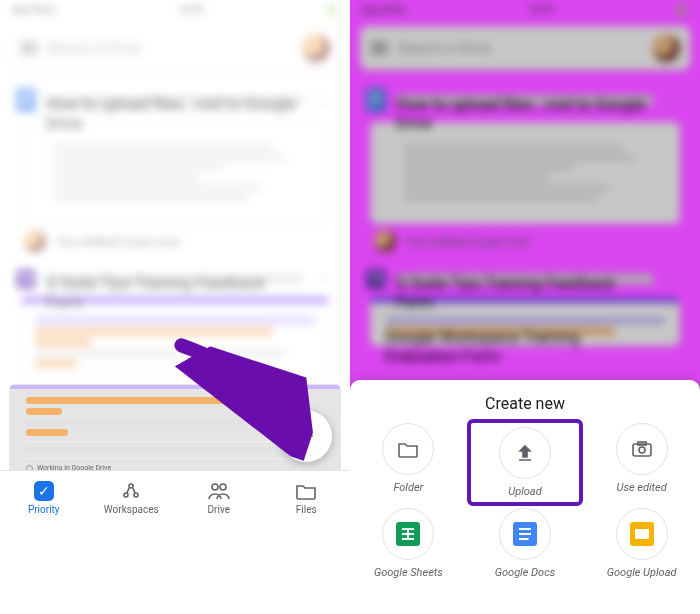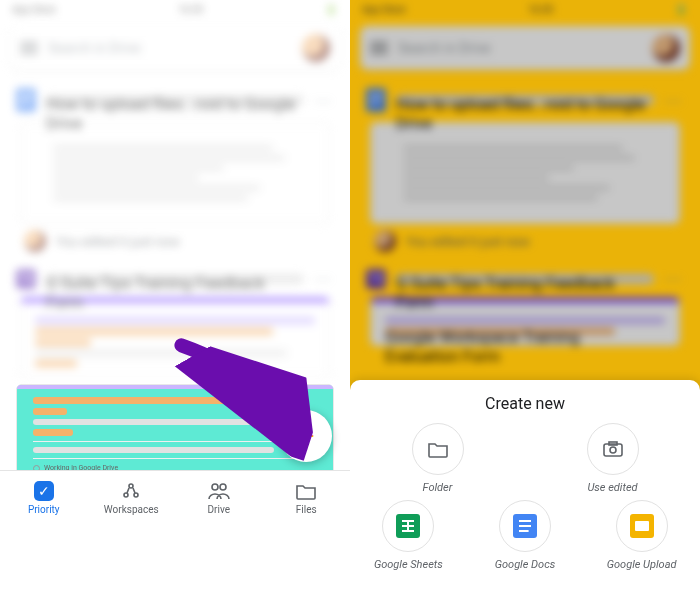--- a/index.html
+++ b/index.html
@@ -1,19 +1,19 @@
 <!DOCTYPE html>
 <html><head>
 <meta charset="utf-8">
 <style>
   * { box-sizing: border-box; margin: 0; padding: 0; }
   body { font-family: -apple-system, Roboto, Arial, sans-serif; background: #f5f5f5; width: 700px; height: 614px; overflow: hidden; }
   .app { display: flex; width: 700px; height: 614px; }
   .pane { position: relative; width: 350px; height: 614px; background: #fff; overflow: hidden; }
-  .pane.right { background: #eab308; }
+  .pane.right { background: #d946ef; }
 
   
   .blur-top { filter: blur(4px); opacity: .55; }
   .status-bar { height: 20px; display:flex; justify-content:space-between; padding:4px 12px; font-size:10px; color:#333; }
   .search { margin:6px 10px; height:44px; border-radius:8px; background:#fff; box-shadow:0 1px 3px rgba(0,0,0,.15); display:flex; align-items:center; padding:0 10px; gap:10px; }
   .burger { width:18px; display:flex; flex-direction:column; gap:3px; }
   .burger span { height:2px; background:#5f6368; border-radius:1px; }
   .search-text { flex:1; color:#9aa0a6; font-size:14px; }
   .avatar { width:28px; height:28px; border-radius:50%; background: radial-gradient(circle at 35% 35%, #f4c08a 0 40%, #7a3b2e 55% 100%); }
   .avatar.sm { width:22px; height:22px; }
@@ -35,21 +35,21 @@
   .preview-card { margin:4px 10px 0; border:1px solid #e3e3e3; border-radius:6px; padding:18px 32px; background:#fff; }
   .preview-card.form { padding:10px 14px 6px; border-top:6px solid #7c4dff; margin-top:2px;}
   .ptxt { height:6px; background:#e2e2e2; border-radius:3px; margin:4px 0; }
   .ptxt.orange { background:#f4b26a; height:7px; }
   .ptxt.purple { background:#c9b8ff; height:7px; }
 
   .edit-row { display:flex; align-items:center; gap:10px; padding:6px 14px 10px; font-size:13px; color:#5f6368; }
 
   
   .sharp { position:relative; }
-  .preview2 { margin:0 16px; border:1px solid #e8e8e8; border-radius:6px; background:#5eead4; padding:8px 16px 4px; }
+  .preview2 { margin:0 9px; border:1px solid #e8e8e8; border-radius:6px; background:#e5e5e5; padding:8px 16px 4px; }
   .preview2 .top-strip{ height:4px; margin:-8px -16px 8px; background:#cbb6ff; border-radius:6px 6px 0 0; }
   .fine { display:flex; align-items:center; gap:4px; font-size:7px; color:#666; margin:4px 0 2px; }
   .ring { width:7px;height:7px;border:1px solid #999;border-radius:50%; }
   .sep { height:1px; background:#f0f0f0; margin:5px 0; }
 
   .edit-today { display:flex; align-items:center; gap:10px; padding:8px 14px 6px; font-size:13px; color:#3c4043; }
 
   .fab { position:absolute; right:18px; bottom:62px; width:52px; height:52px; border-radius:50%; background:#fff; box-shadow:0 2px 8px rgba(0,0,0,.25); display:flex; align-items:center; justify-content:center; }
   .gplus { font-size:30px; font-weight:300; line-height:1;
     background: conic-gradient(#ea4335 0 25%, #fbbc05 0 50%, #34a853 0 75%, #4285f4 0 100%);
@@ -271,20 +271,28 @@
       <h3>Create new</h3>
       <div class="sheet-row">
         <div class="opt">
           <div class="circle">
             <svg width="22" height="18" viewBox="0 0 22 18">
                 <path d="M2 4h6l2 2h10v10a1 1 0 0 1-1 1H3a1 1 0 0 1-1-1V4z" fill="none" stroke="#5f6368" stroke-width="1.6"></path>
               </svg>
           </div>
           <span>Folder</span>
         </div>
+        <div class="opt hl">
+          <div class="circle">
+            <svg width="20" height="20" viewBox="0 0 20 20">
+                <path d="M10 3l5 5h-3v6H8V8H5l5-5zM4 17h12" stroke="#5f6368" stroke-width="1.6" fill="#5f6368"></path>
+              </svg>
+          </div>
+          <span>Upload</span>
+        </div>
         <div class="opt">
           <div class="circle">
             <svg width="22" height="18" viewBox="0 0 22 18">
                 <rect x="2" y="4" width="18" height="12" rx="2" fill="none" stroke="#5f6368" stroke-width="1.6"></rect>
                 <circle cx="11" cy="10" r="3" fill="none" stroke="#5f6368" stroke-width="1.6"></circle>
                 <rect x="7" y="2" width="8" height="3" fill="none" stroke="#5f6368" stroke-width="1.6"></rect>
               </svg>
           </div>
           <span>Use edited</span>
         </div>

